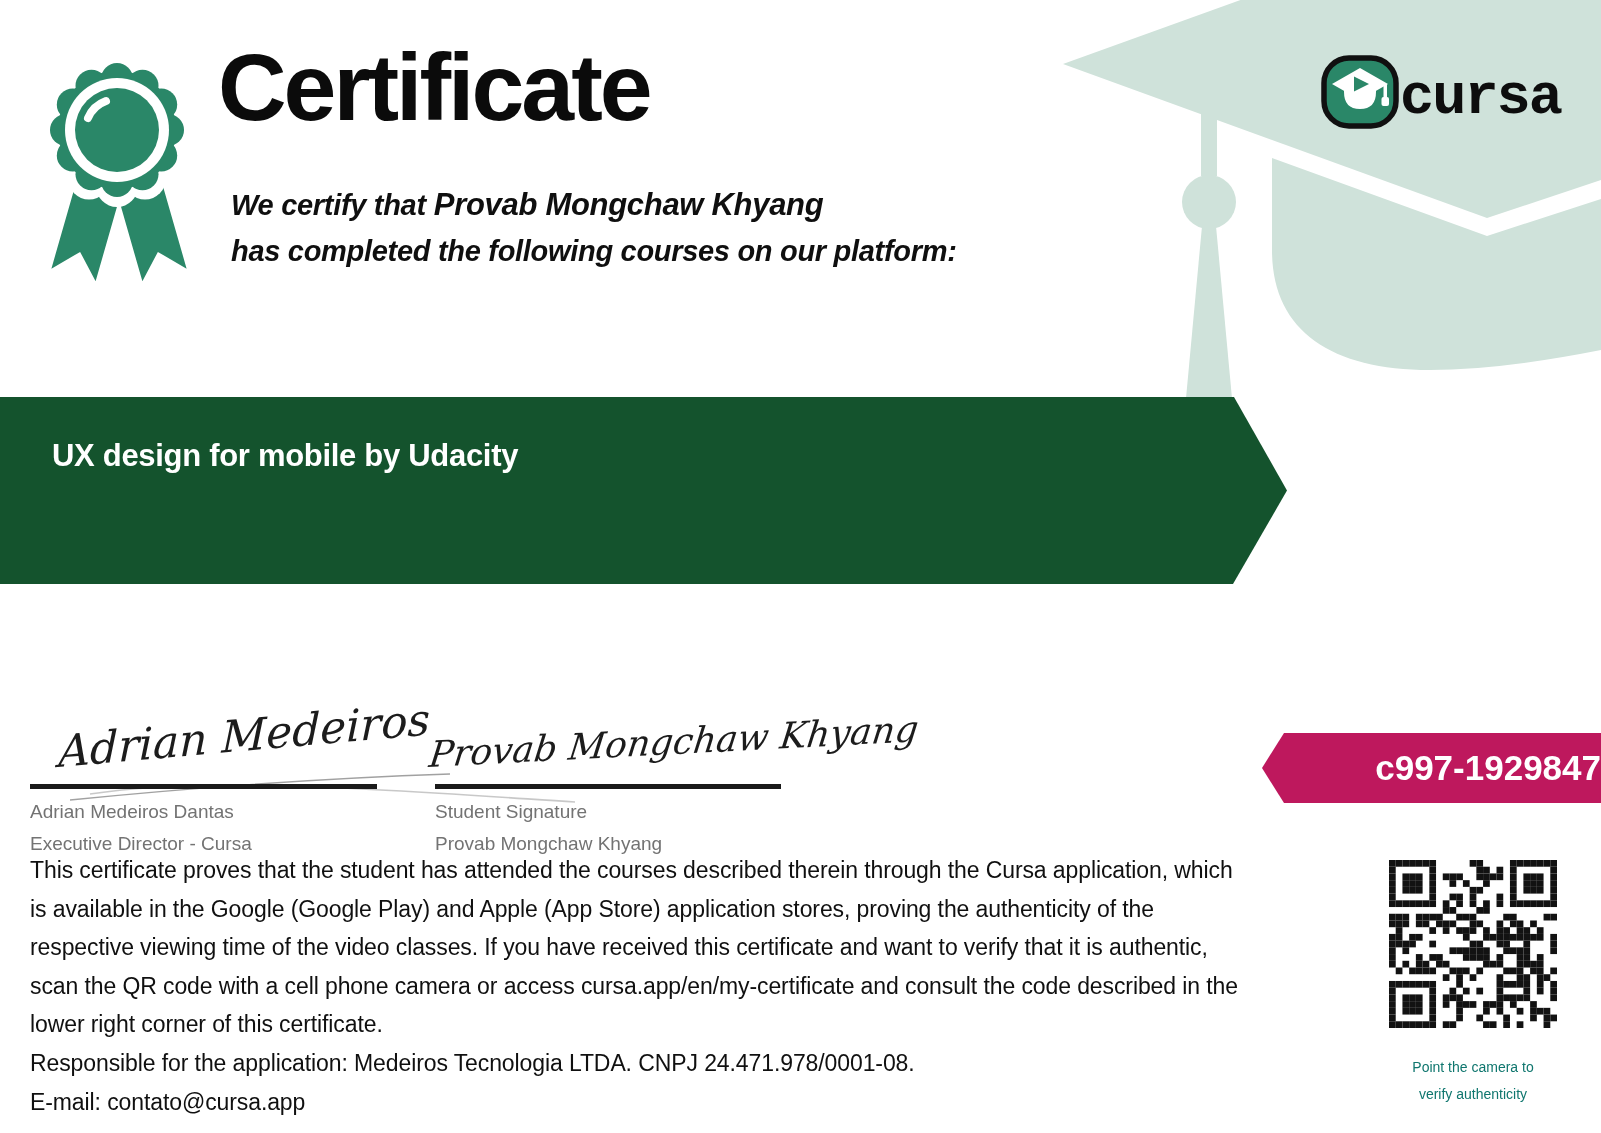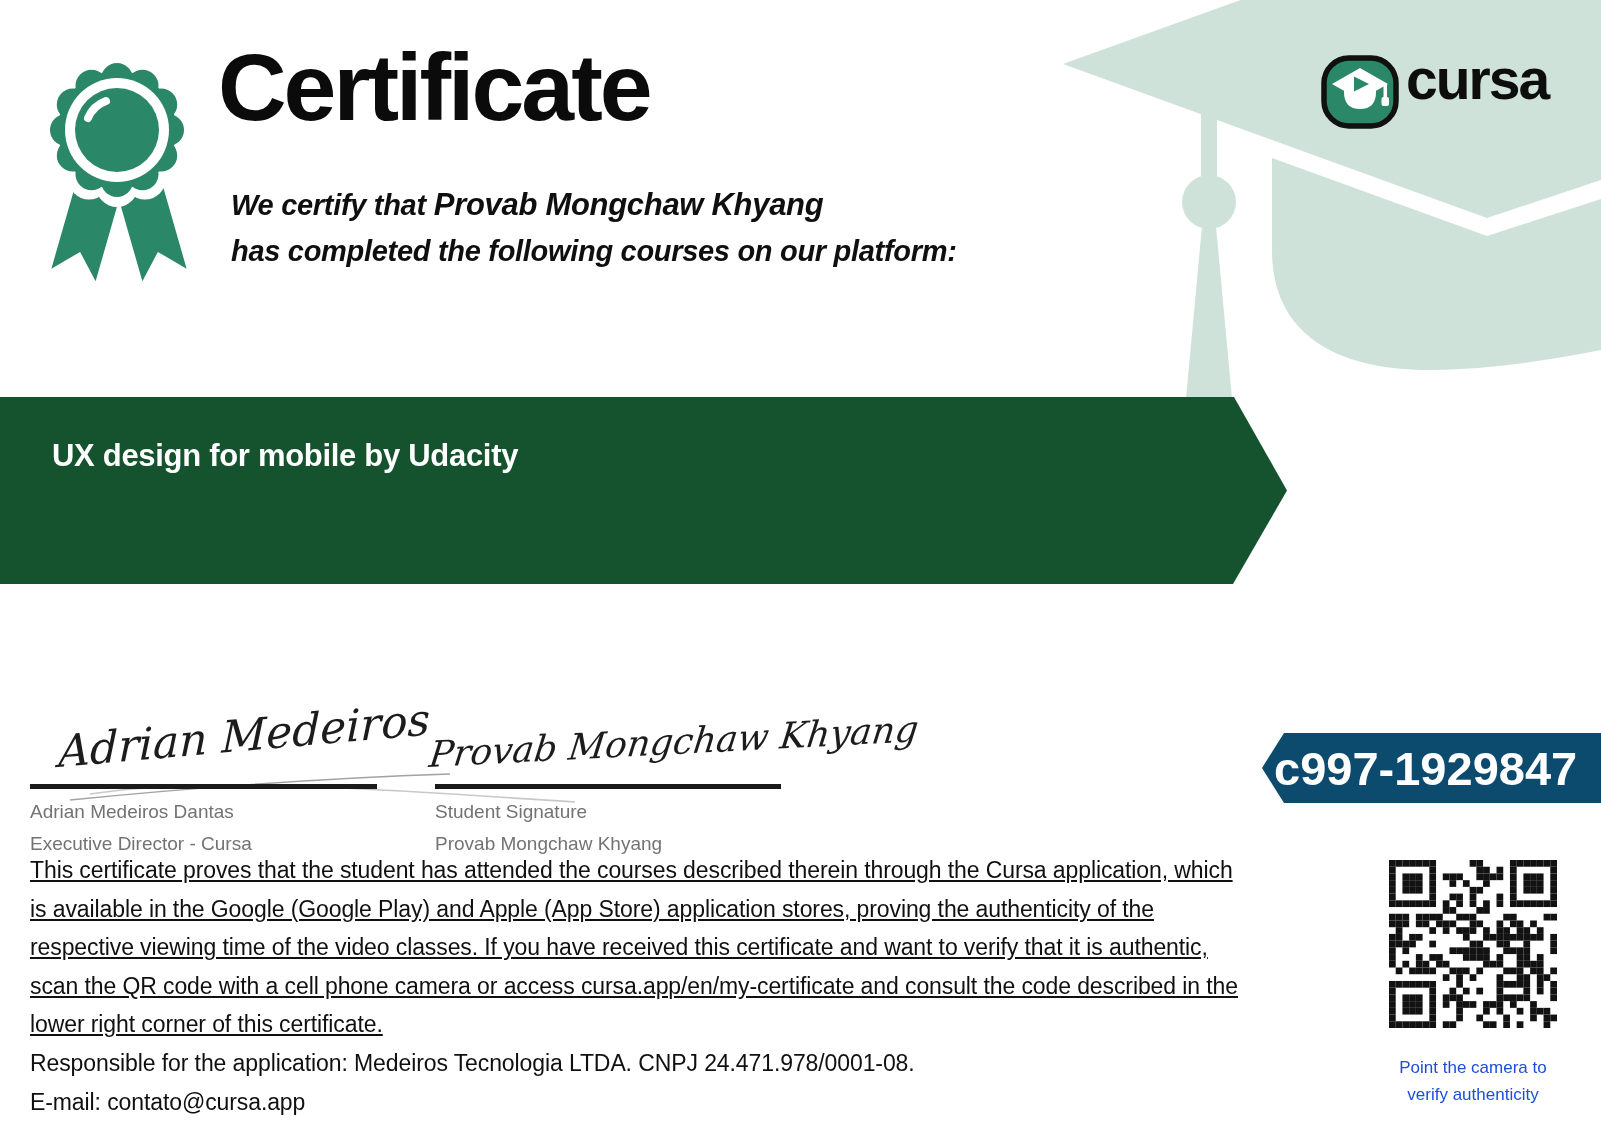--- a/index.html
+++ b/index.html
@@ -20,21 +20,21 @@
     left:218px;top:40px;z-index:2;
     font-size:95px;font-weight:800;letter-spacing:-3px;line-height:1;color:#0b0b0b;
   }
   #intro{
     left:231px;top:182px;z-index:2;
     font-size:29px;font-weight:700;line-height:46px;letter-spacing:-0.3px;color:#0f0f0f;font-style:italic;
   }
   #intro .name{font-size:31px;font-weight:800;margin-left:8px;}
 
   
-  #brand{left:1320px;top:54px;z-index:2;display:flex;align-items:flex-start;gap:6px;}
+  #brand{left:1320px;top:54px;z-index:2;display:flex;align-items:flex-end;font-family:Liberation Mono, monospace;}
   #brand .word{font-size:57px;font-weight:800;letter-spacing:-2px;color:#0d0d0d;margin-top:-8px;}
 
   
   #course-banner{
     left:0;top:397px;width:1287px;height:187px;z-index:3;background:#14532d;color:#fff;
     clip-path:polygon(0 0,1234px 0,100% 50%,1233px 100%,0 100%);
   }
   #course-banner .banner-title{position:absolute;left:52px;top:41px;font-size:31px;font-weight:700;letter-spacing:-0.3px;}
   #course-banner .banner-details{position:absolute;left:52px;top:96px;font-size:23px;font-weight:700;letter-spacing:-0.3px;}
 
@@ -47,37 +47,37 @@
   .script{
     position:absolute;font-family:"DejaVu Serif",serif;font-style:italic;
     white-space:nowrap;color:#1c1c1c;z-index:2;
   }
   #sig-director .script{left:28px;top:38px;font-size:44px;transform:rotate(-5deg) skewX(-6deg);transform-origin:left bottom;}
   #sig-student .script{left:-8px;top:46px;font-size:36px;transform:rotate(-3deg) skewX(-10deg);transform-origin:left bottom;}
   #flourish{position:absolute;left:0;top:60px;overflow:visible;pointer-events:none;}
 
   
   #code-ribbon{
-    left:1262px;top:733px;width:339px;height:70px;z-index:2;background:#0c4a6e;color:#fff;
+    left:1262px;top:733px;width:339px;height:70px;z-index:2;background:#be185d;color:#fff;
     clip-path:polygon(0 50%,22px 0,100% 0,100% 100%,22px 100%);
-    display:flex;align-items:center;justify-content:flex-start;
-    font-size:47px;font-weight:700;padding-left:12px;box-sizing:border-box;
+    display:flex;align-items:center;justify-content:flex-end;
+    font-size:35px;font-weight:700;padding-left:12px;box-sizing:border-box;
   }
 
   
   #footer-text{
     left:30px;top:851px;width:1336px;z-index:2;
     font-size:23px;line-height:38.6px;letter-spacing:-0.1px;color:#101010;
   }
-  #footer-text .body{white-space:pre-line;text-decoration:underline;}
+  #footer-text .body{white-space:pre-line;}
 
   
   #qr-block{left:1366px;top:860px;width:214px;z-index:2;text-align:center;}
   #qr-svg{display:block;margin:0 auto;background:#fff;}
-  #qr-caption{margin-top:26px;font-size:17px;line-height:27px;color:#1d4ed8;}
+  #qr-caption{margin-top:26px;font-size:14px;line-height:27px;color:#0f766e;}
 </style>
 </head>
 <body>
 
 <svg id="bg-cap" class="abs" viewBox="0 0 1601 1133" aria-hidden="true">
   <g fill="#CFE2DA">
 
     <polygon points="1063,64 1601,-130 1601,180 1487,218"></polygon>
 
     <path d="M1272,158 L1487,236 L1601,199 L1601,350 Q1500,370 1430,370 C1330,370 1272,330 1272,250 Z"></path>

